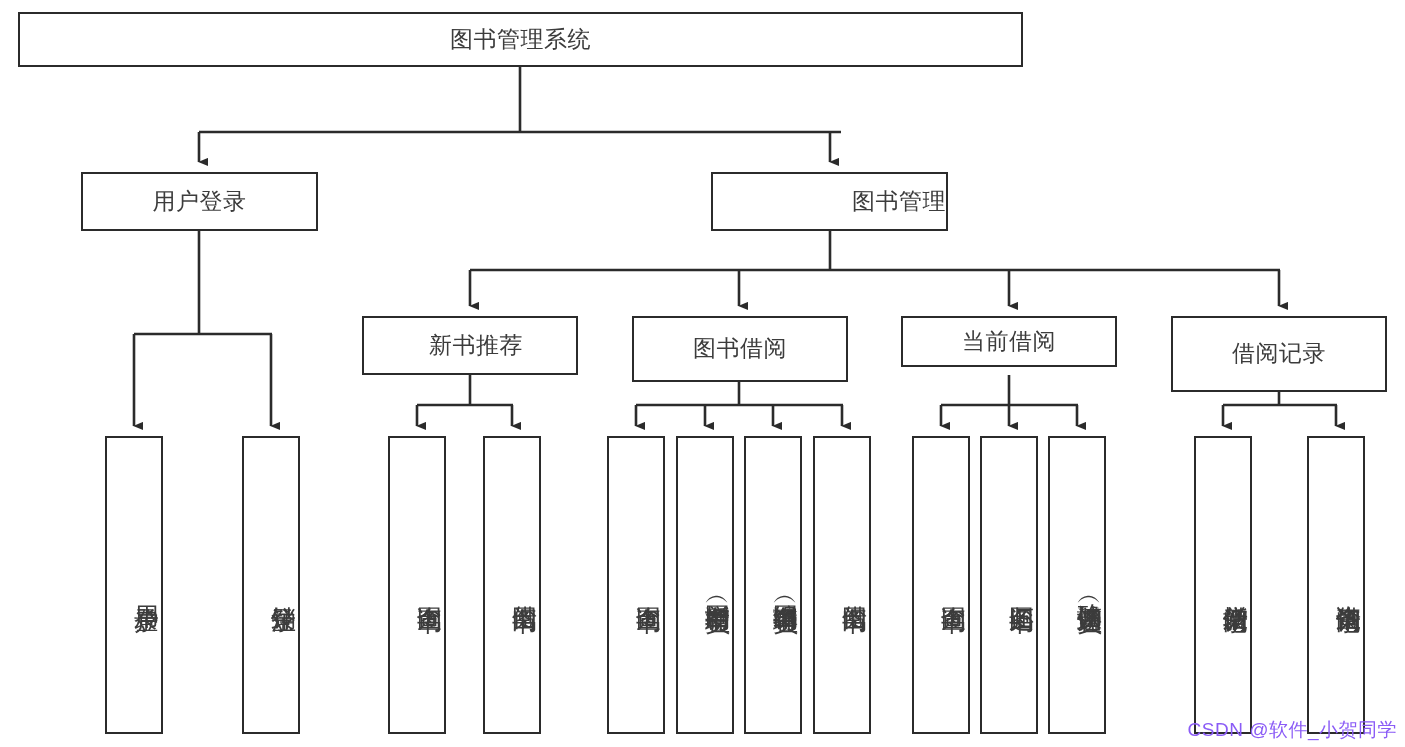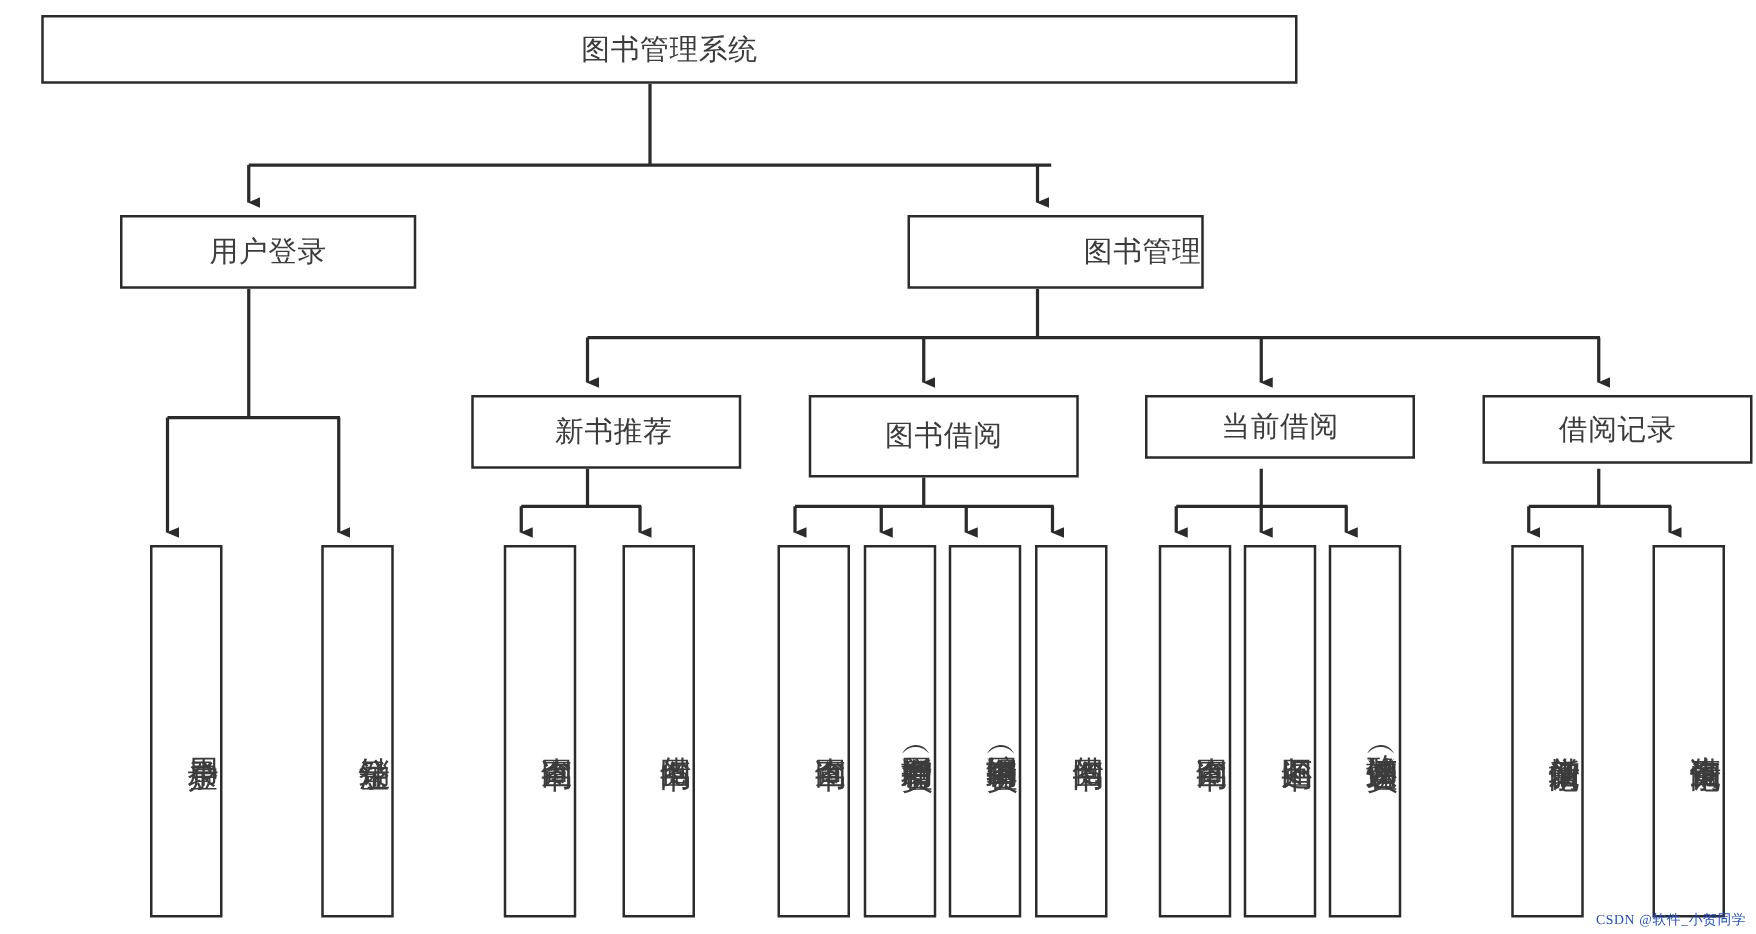--- a/index.html
+++ b/index.html
@@ -29,21 +29,20 @@
   .node {
     position: absolute;
     box-sizing: border-box;
     background: #ffffff;
     border: 2.2px solid #2b2b2b;
     display: flex;
     align-items: center;
     justify-content: center;
     color: #3c3c3c;
     text-align: center;
-    margin-left: 15px;
   }
   .node-h {
     font-size: 23px;
     letter-spacing: 0.5px;
     line-height: 1.1;
   }
   .node-root {
     font-size: 23px;
   }
   .node-v {
@@ -58,25 +57,25 @@
   }
   .node-v .vtext {
     writing-mode: vertical-rl;
     text-orientation: upright;
     display: block;
   }
   .watermark {
     position: absolute;
     right: 8px;
     bottom: 4px;
-    font-size: 11px;
-    color: #1d4ed8;
+    font-size: 19px;
+    color: #8b5cf6;
     letter-spacing: 0.5px;
     white-space: nowrap;
-    font-family: Liberation Serif, serif;
+    font-family: Liberation Sans, sans-serif;
   }
 </style>
 </head>
 <body>
 
 <div id="diagram-canvas">
 
   <svg id="edge-layer" viewBox="0 0 1405 747" width="1405" height="747" xmlns="http://www.w3.org/2000/svg">
     <defs>
       <marker id="arrowhead" markerWidth="9" markerHeight="10" refX="4.2" refY="9.2" orient="auto" markerUnits="userSpaceOnUse">
@@ -141,21 +140,21 @@
 
   <div class="node node-h" style="left:362px; top:316px; width:216px; height:59px;padding-left:12px;">
     <span>新书推荐</span>
   </div>
   <div class="node node-h" style="left:632px; top:316px; width:216px; height:66px;">
     <span>图书借阅</span>
   </div>
   <div class="node node-h" style="left:901px; top:316px; width:216px; height:51px;">
     <span>当前借阅</span>
   </div>
-  <div class="node node-h" style="left:1171px; top:316px; width:216px; height:55px;">
+  <div class="node node-h" style="left:1171px; top:316px; width:216px; height:76px;">
     <span>借阅记录</span>
   </div>
 
   <div class="node node-v" style="left:105px; top:436px; width:58px; height:298px;">
     <span class="vtext">用户登录</span>
   </div>
   <div class="node node-v" style="left:242px; top:436px; width:58px; height:298px;">
     <span class="vtext">注销登录</span>
   </div>
 

